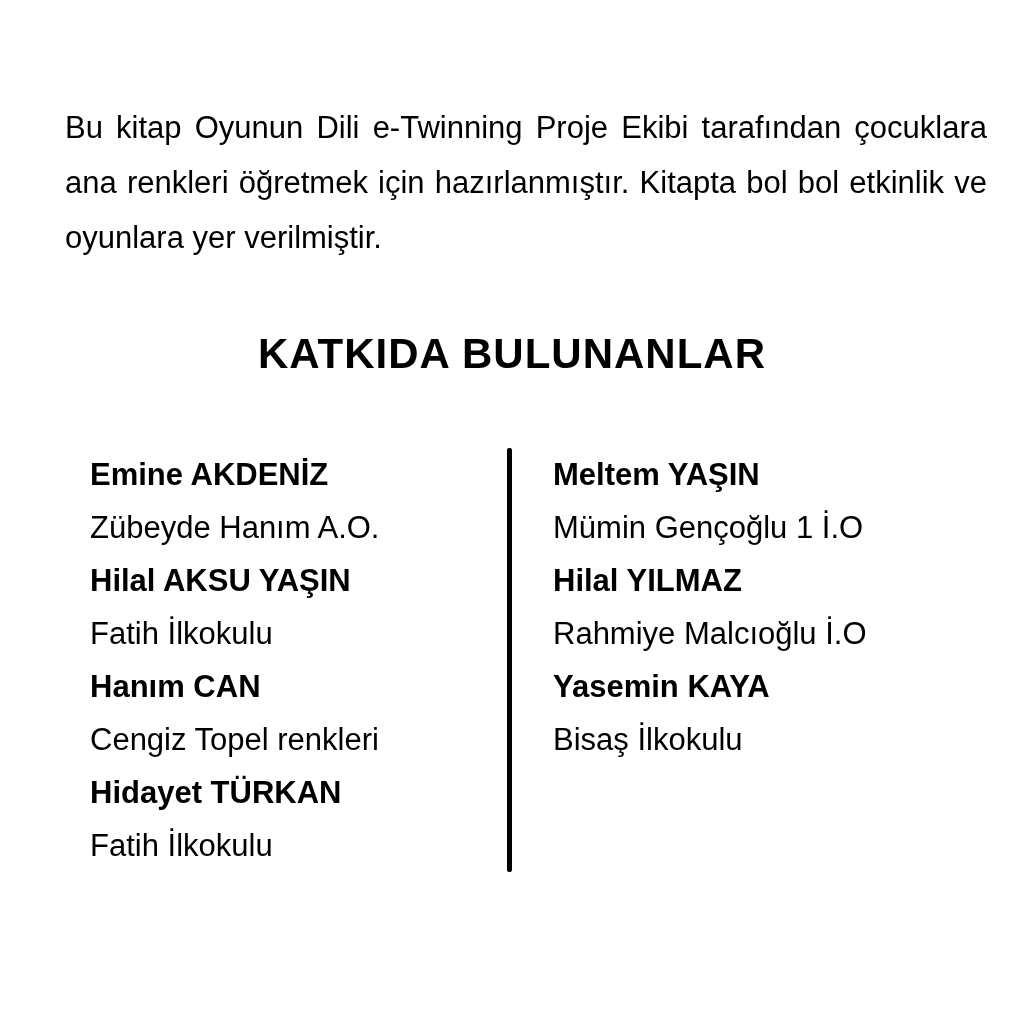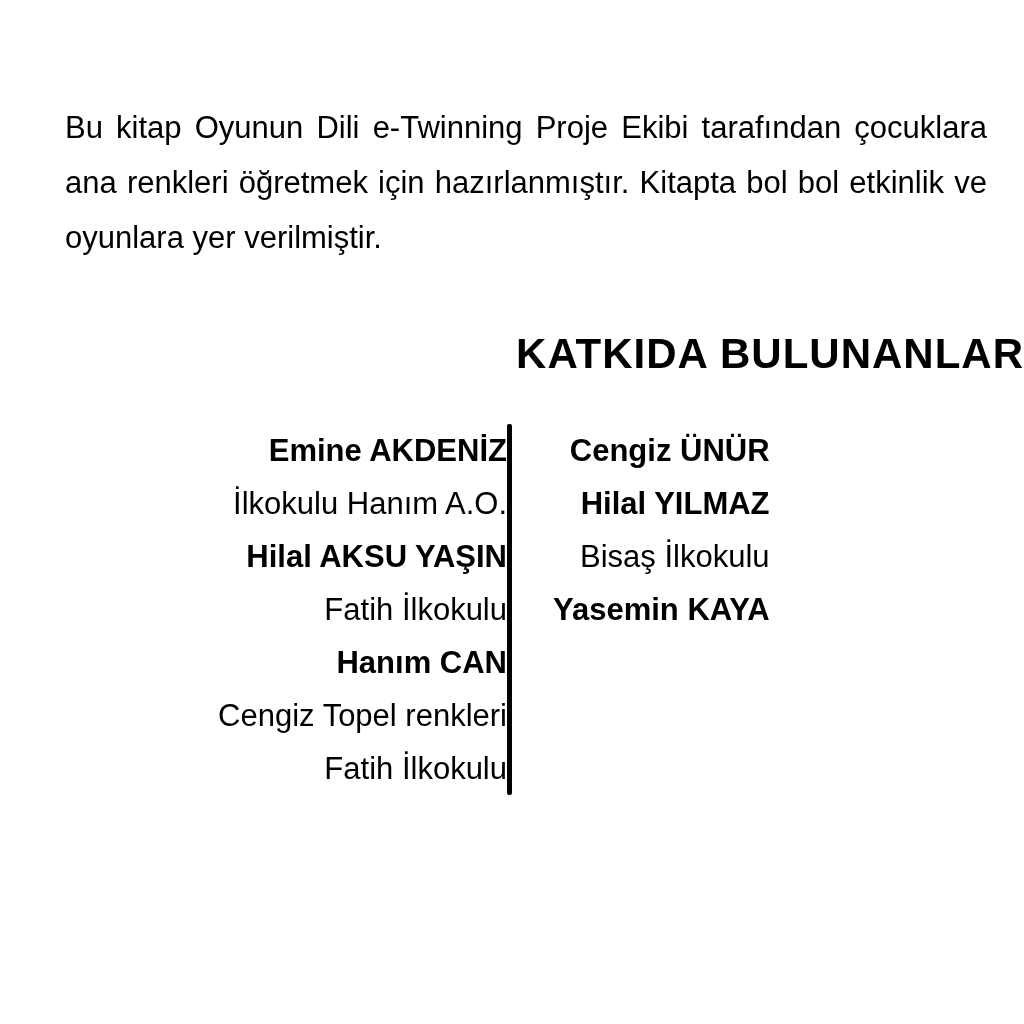--- a/index.html
+++ b/index.html
@@ -25,34 +25,33 @@
     font-size: 31px;
     line-height: 55px;
     text-align: justify;
     color: #000000;
   }
   .heading {
     position: absolute;
     top: 330px;
     left: 0;
     width: 1024px;
-    text-align: right;
+    text-align: center;
     font-size: 42px;
     font-weight: bold;
     letter-spacing: 1px;
     color: #000000;
   }
   .contributors {
     position: absolute;
-    top: 424px;
+    top: 448px;
     left: 0;
     width: 1024px;
     display: flex;
     align-items: stretch;
-    text-align: right;
   }
   .col {
     font-size: 31px;
     line-height: 53px;
   }
   .col .line { white-space: nowrap; }
   .col .name { font-weight: bold; }
   .col-left {
     margin-left: 90px;
     width: 417px;
@@ -76,47 +75,50 @@
 
   <p class="intro">Bu kitap Oyunun Dili e-Twinning Proje Ekibi tarafından çocuklara ana renkleri öğretmek için hazırlanmıştır. Kitapta bol bol etkinlik ve oyunlara yer verilmiştir.</p>
 
   <h1 class="heading">KATKIDA BULUNANLAR</h1>
 
   <div class="contributors">
 
     <div class="col col-left">
       <div class="entry">
         <div class="line name">Emine AKDENİZ</div>
-        <div class="line school">İlkokulu Hanım A.O.</div>
+        <div class="line school">Zübeyde Hanım A.O.</div>
       </div>
       <div class="entry">
         <div class="line name">Hilal AKSU YAŞIN</div>
         <div class="line school">Fatih İlkokulu</div>
       </div>
       <div class="entry">
         <div class="line name">Hanım CAN</div>
         <div class="line school">Cengiz Topel renkleri</div>
       </div>
       <div class="entry">
+        <div class="line name">Hidayet TÜRKAN</div>
         <div class="line school">Fatih İlkokulu</div>
       </div>
     </div>
 
     <div class="divider"></div>
 
     <div class="col col-right">
       <div class="entry">
-        <div class="line name">Cengiz ÜNÜR</div>
+        <div class="line name">Meltem YAŞIN</div>
       </div>
       <div class="entry">
+        <div class="line school">Mümin Gençoğlu 1 İ.O</div>
       </div>
       <div class="entry">
         <div class="line name">Hilal YILMAZ</div>
+        <div class="line school">Rahmiye Malcıoğlu İ.O</div>
       </div>
       <div class="entry">
+        <div class="line name">Yasemin KAYA</div>
         <div class="line school">Bisaş İlkokulu</div>
-        <div class="line name">Yasemin KAYA</div>
       </div>
     </div>
 
   </div>
 
 </div>
 
 </body></html>

